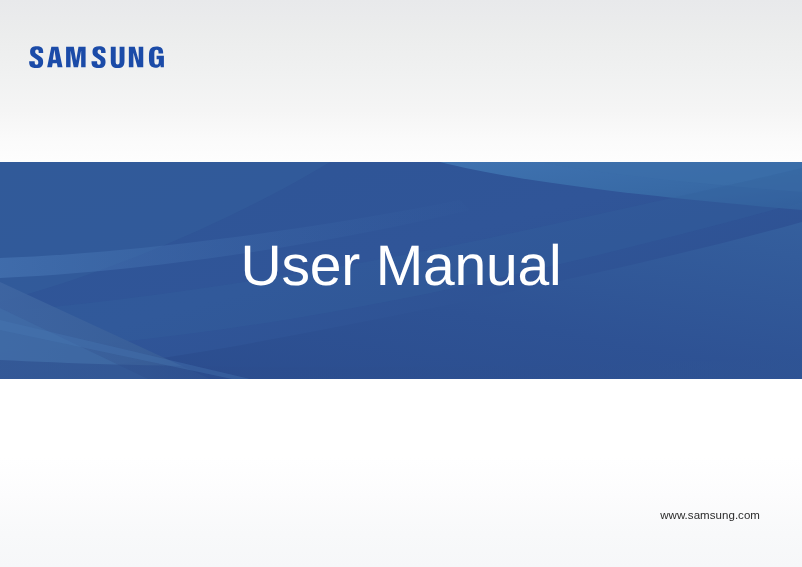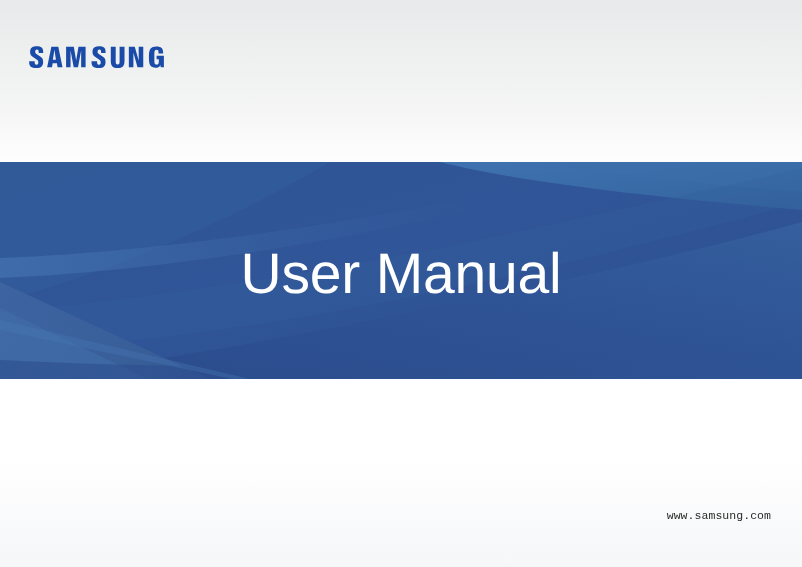--- a/index.html
+++ b/index.html
@@ -77,48 +77,46 @@
     justify-content: center;
     color: #ffffff;
     font-size: 57px;
     font-weight: 400;
     letter-spacing: -0.2px;
     line-height: 1;
     padding-bottom: 8px;
     box-sizing: border-box;
     white-space: nowrap;
     text-rendering: geometricPrecision;
-    margin-top: 8px;
   }
 
   
   .page-body {
     position: absolute;
     left: 0;
     top: 379px;
     width: 802px;
     height: 188px;
     background: linear-gradient(to bottom,
         #ffffff 0%,
         #ffffff 42%,
         #fcfcfd 62%,
         #f8f9fa 82%,
         #f6f7f9 100%);
   }
 
   .footer-url {
     position: absolute;
-    right: 31px;
+    right: 42px;
     top: 509px;
     color: #2b2b2b;
     font-size: 11.5px;
     font-weight: 400;
     letter-spacing: 0.05px;
     white-space: nowrap;
-    font-family: Liberation Mono, monospace;
   }
 </style>
 </head>
 <body>
 
 <div id="page">
 
   <div class="header">
 
     <div class="brand-logo">

